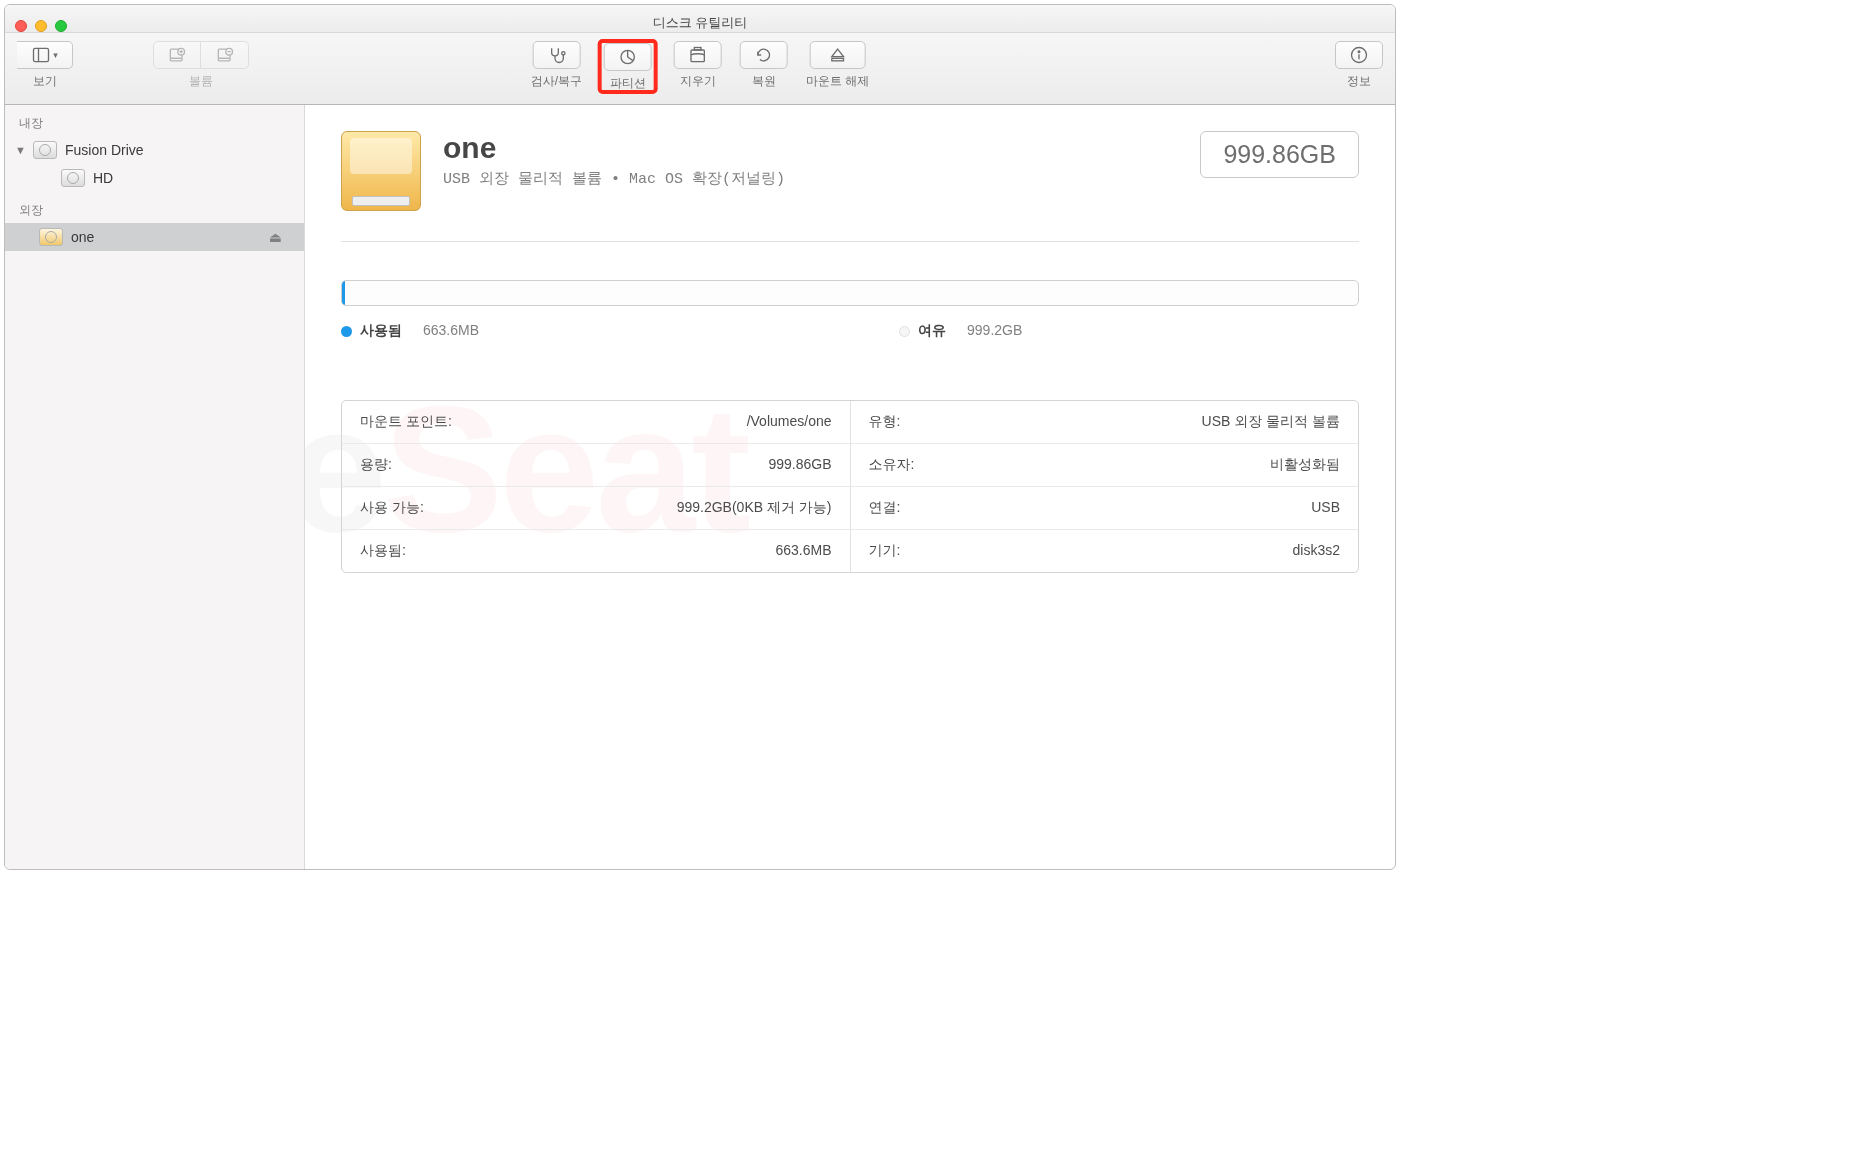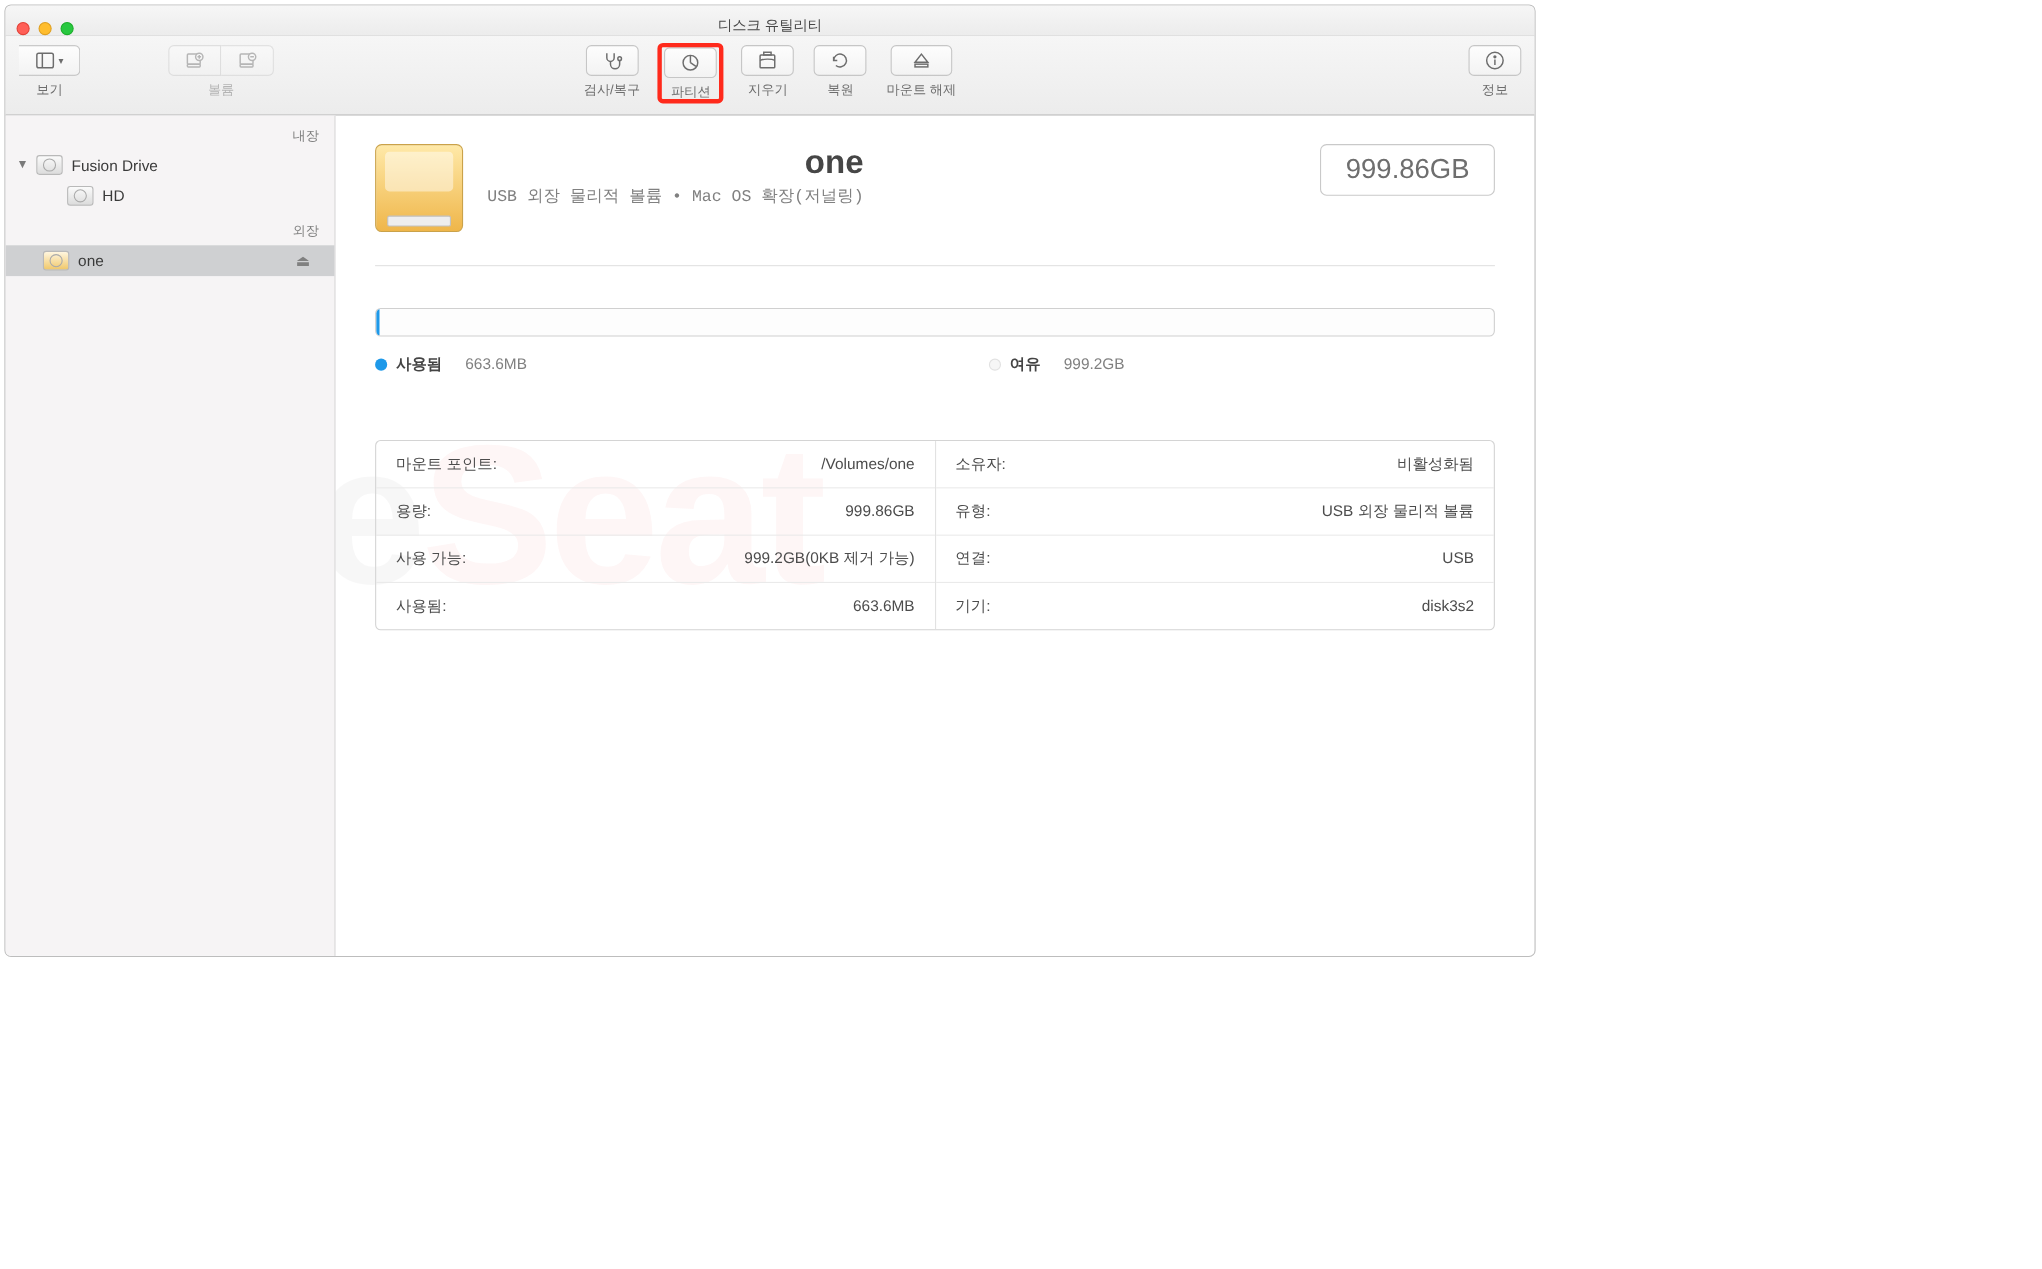--- a/index.html
+++ b/index.html
@@ -26,21 +26,21 @@
 .seg .tbtn:last-child { border-radius:0 5px 5px 0; border-left:none; }
 .tlabel { font-size:12px; color:#6d6d6d; margin-top:4px; }
 .tgroup.disabled .tlabel { opacity:.45; }
 .toolbar-center { position:absolute; left:50%; transform:translateX(-50%); display:flex; gap:18px; }
 .toolbar-right { margin-left:auto; }
 .highlight-red { outline:4px solid #ff2a1c; outline-offset:-2px; border-radius:3px; }
 
 svg { width:20px; height:20px; }
 
 
-.body { flex:1; display:flex;text-align:right; }
+.body { flex:1; display:flex; }
 .sidebar { width:300px; background:#f6f4f5; border-right:1px solid #d9d9d9; font-size:14px; }
 .shead { padding:10px 14px 4px; font-size:12px; color:#808080; }
 .sitem { display:flex; align-items:center; gap:8px; padding:5px 12px 5px 30px; color:#3a3a3a; cursor:default; }
 .sitem.lvl2 { padding-left:56px; }
 .sitem .disc { width:10px; color:#7a7a7a; font-size:11px; }
 .sitem.sel { background:#cfd0d2; color:#3a3a3a; display:flex; }
 .sitem.sel .eject { margin-left:auto; margin-right:10px; }
 .diskicon { width:24px; height:18px; background:linear-gradient(#fbfbfb,#dcdcdc); border:1px solid #b9b9b9; border-radius:3px; position:relative; }
 .diskicon.ext { background:linear-gradient(#fff6e0,#f0c86a); }
 .diskicon::after { content:""; position:absolute; left:50%; top:50%; width:10px; height:10px; border:1px solid #aaa; border-radius:50%; transform:translate(-50%,-50%); }
@@ -259,28 +259,28 @@
               <span class="k">사용 가능:</span>
               <span class="v">999.2GB(0KB 제거 가능)</span>
             </div>
           <div class="row">
               <span class="k">사용됨:</span>
               <span class="v">663.6MB</span>
             </div>
         </div>
         <div class="col">
           <div class="row">
+              <span class="k">유형:</span>
+              <span class="v">USB 외장 물리적 볼륨</span>
+            </div>
+          <div class="row">
               <span class="k">소유자:</span>
               <span class="v">비활성화됨</span>
             </div>
           <div class="row">
-              <span class="k">유형:</span>
-              <span class="v">USB 외장 물리적 볼륨</span>
-            </div>
-          <div class="row">
               <span class="k">연결:</span>
               <span class="v">USB</span>
             </div>
           <div class="row">
               <span class="k">기기:</span>
               <span class="v">disk3s2</span>
             </div>
         </div>
       </div>
     </div>

